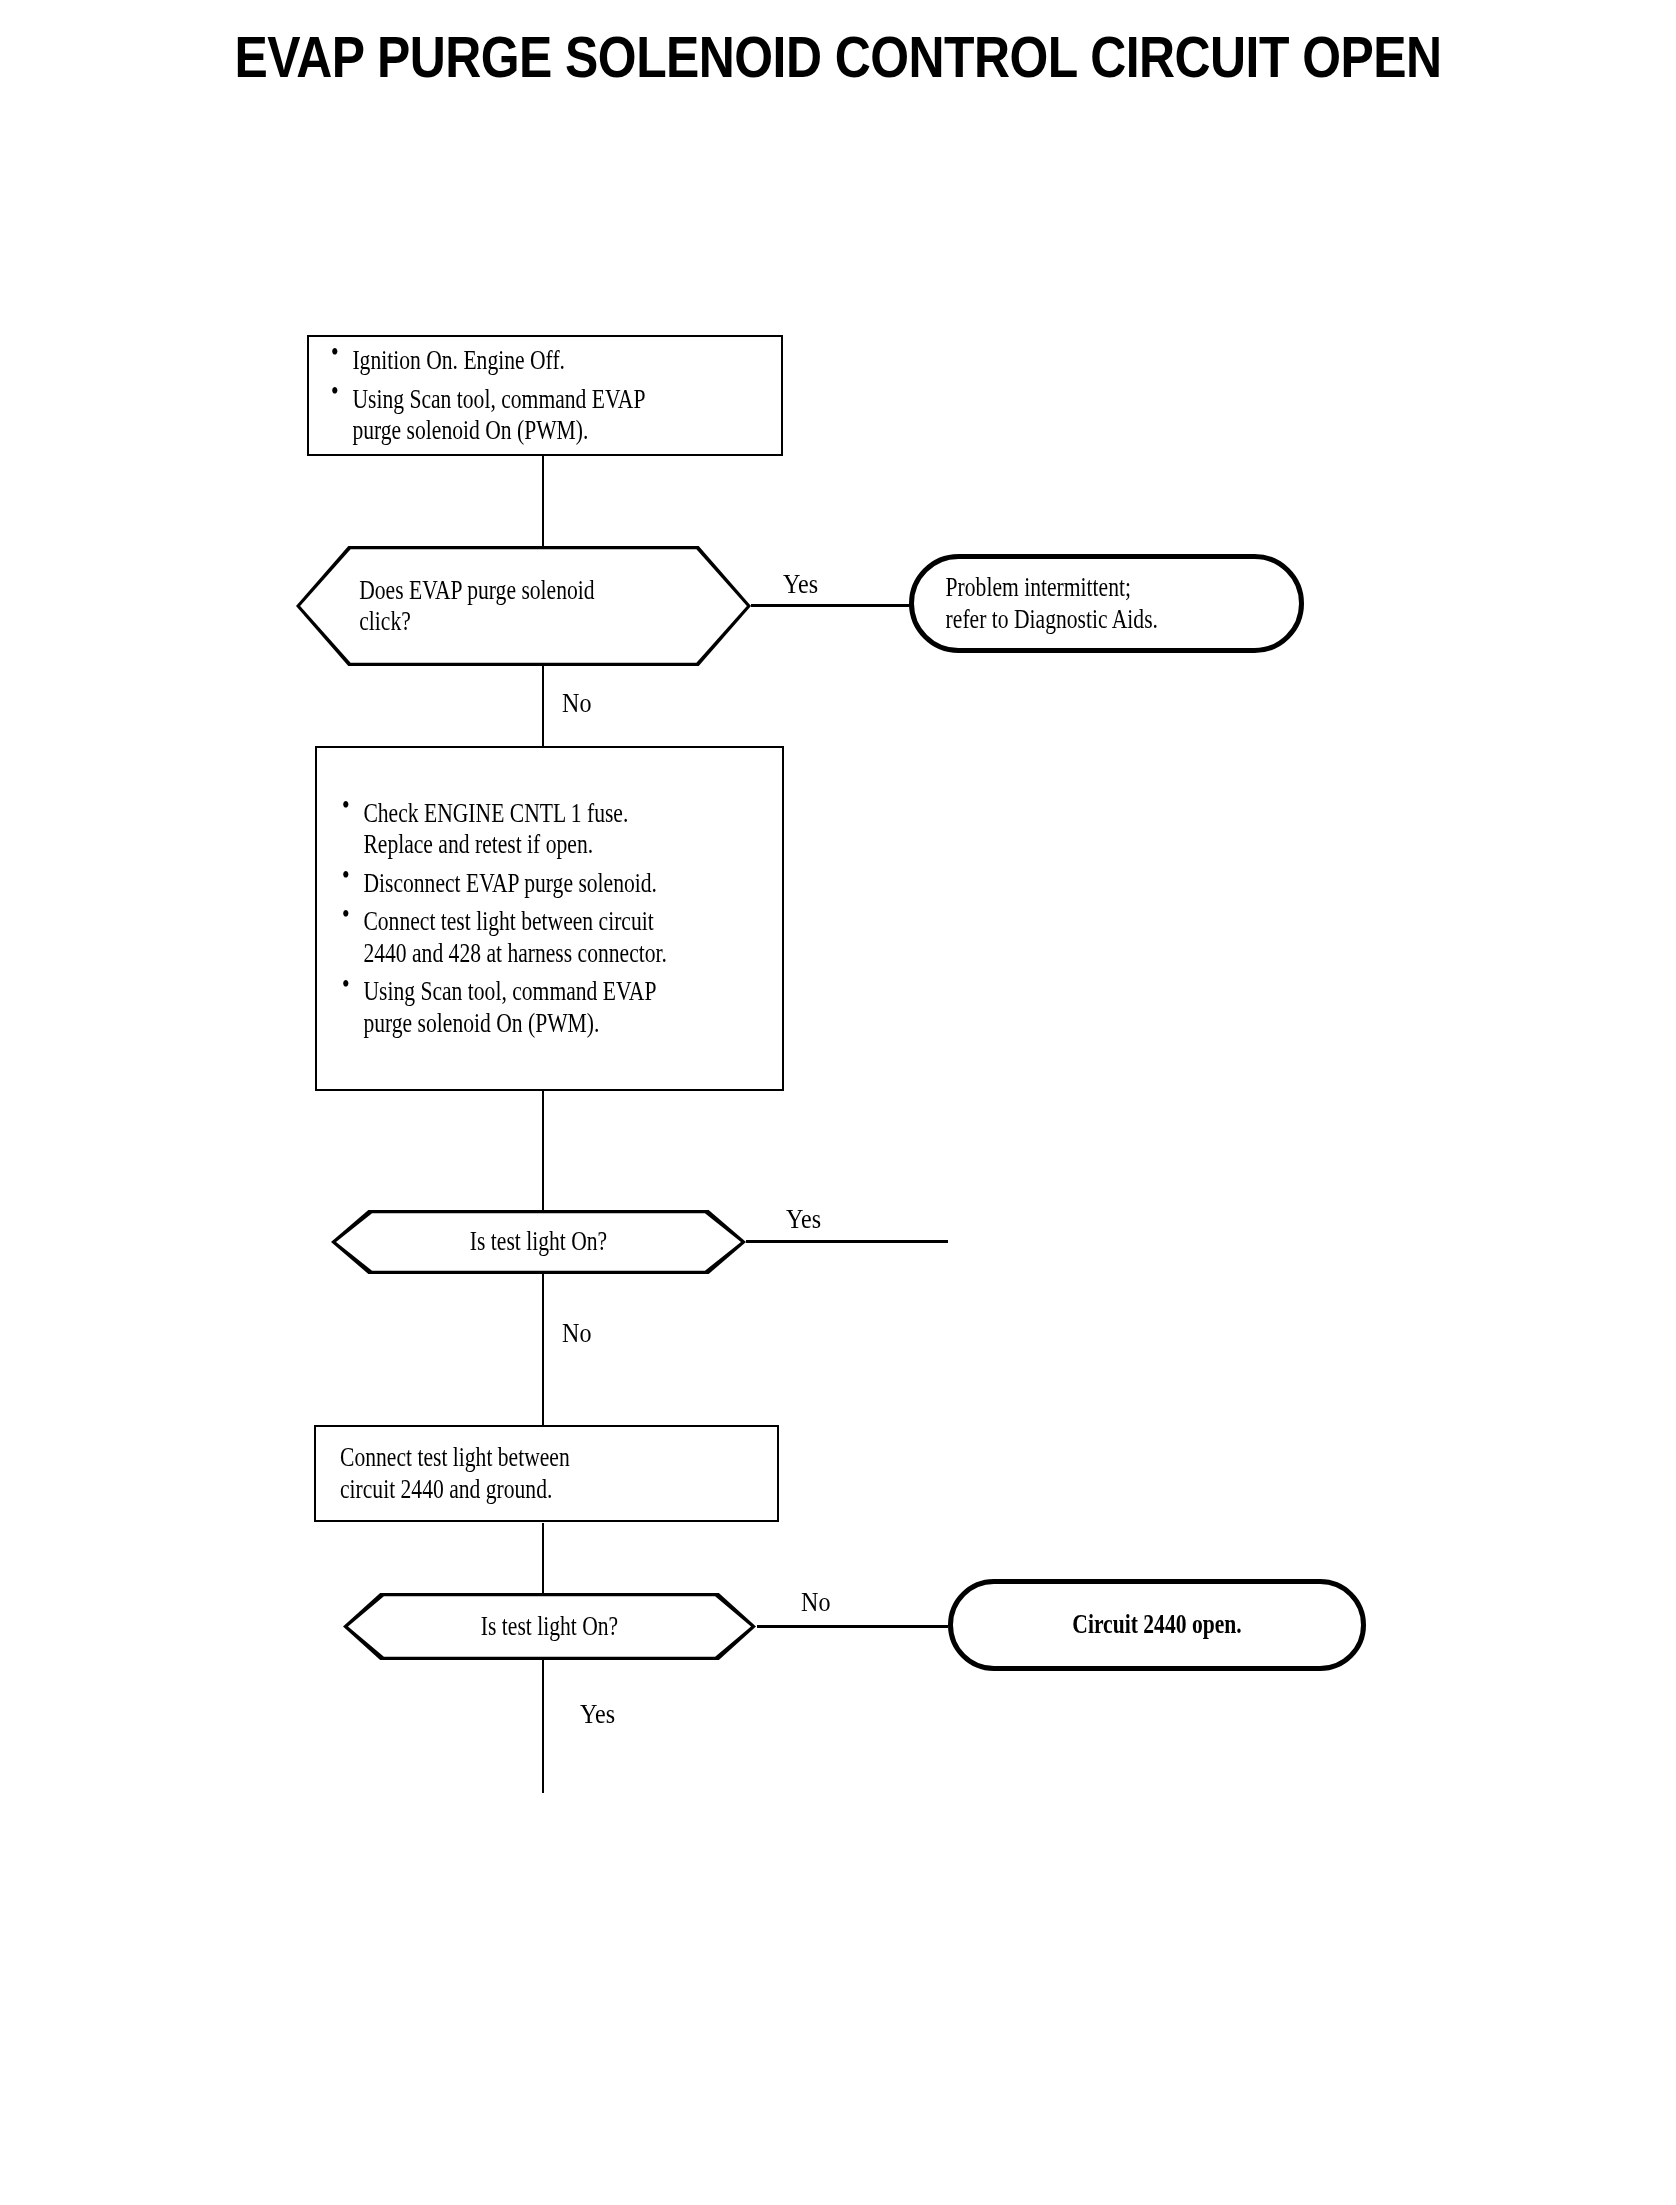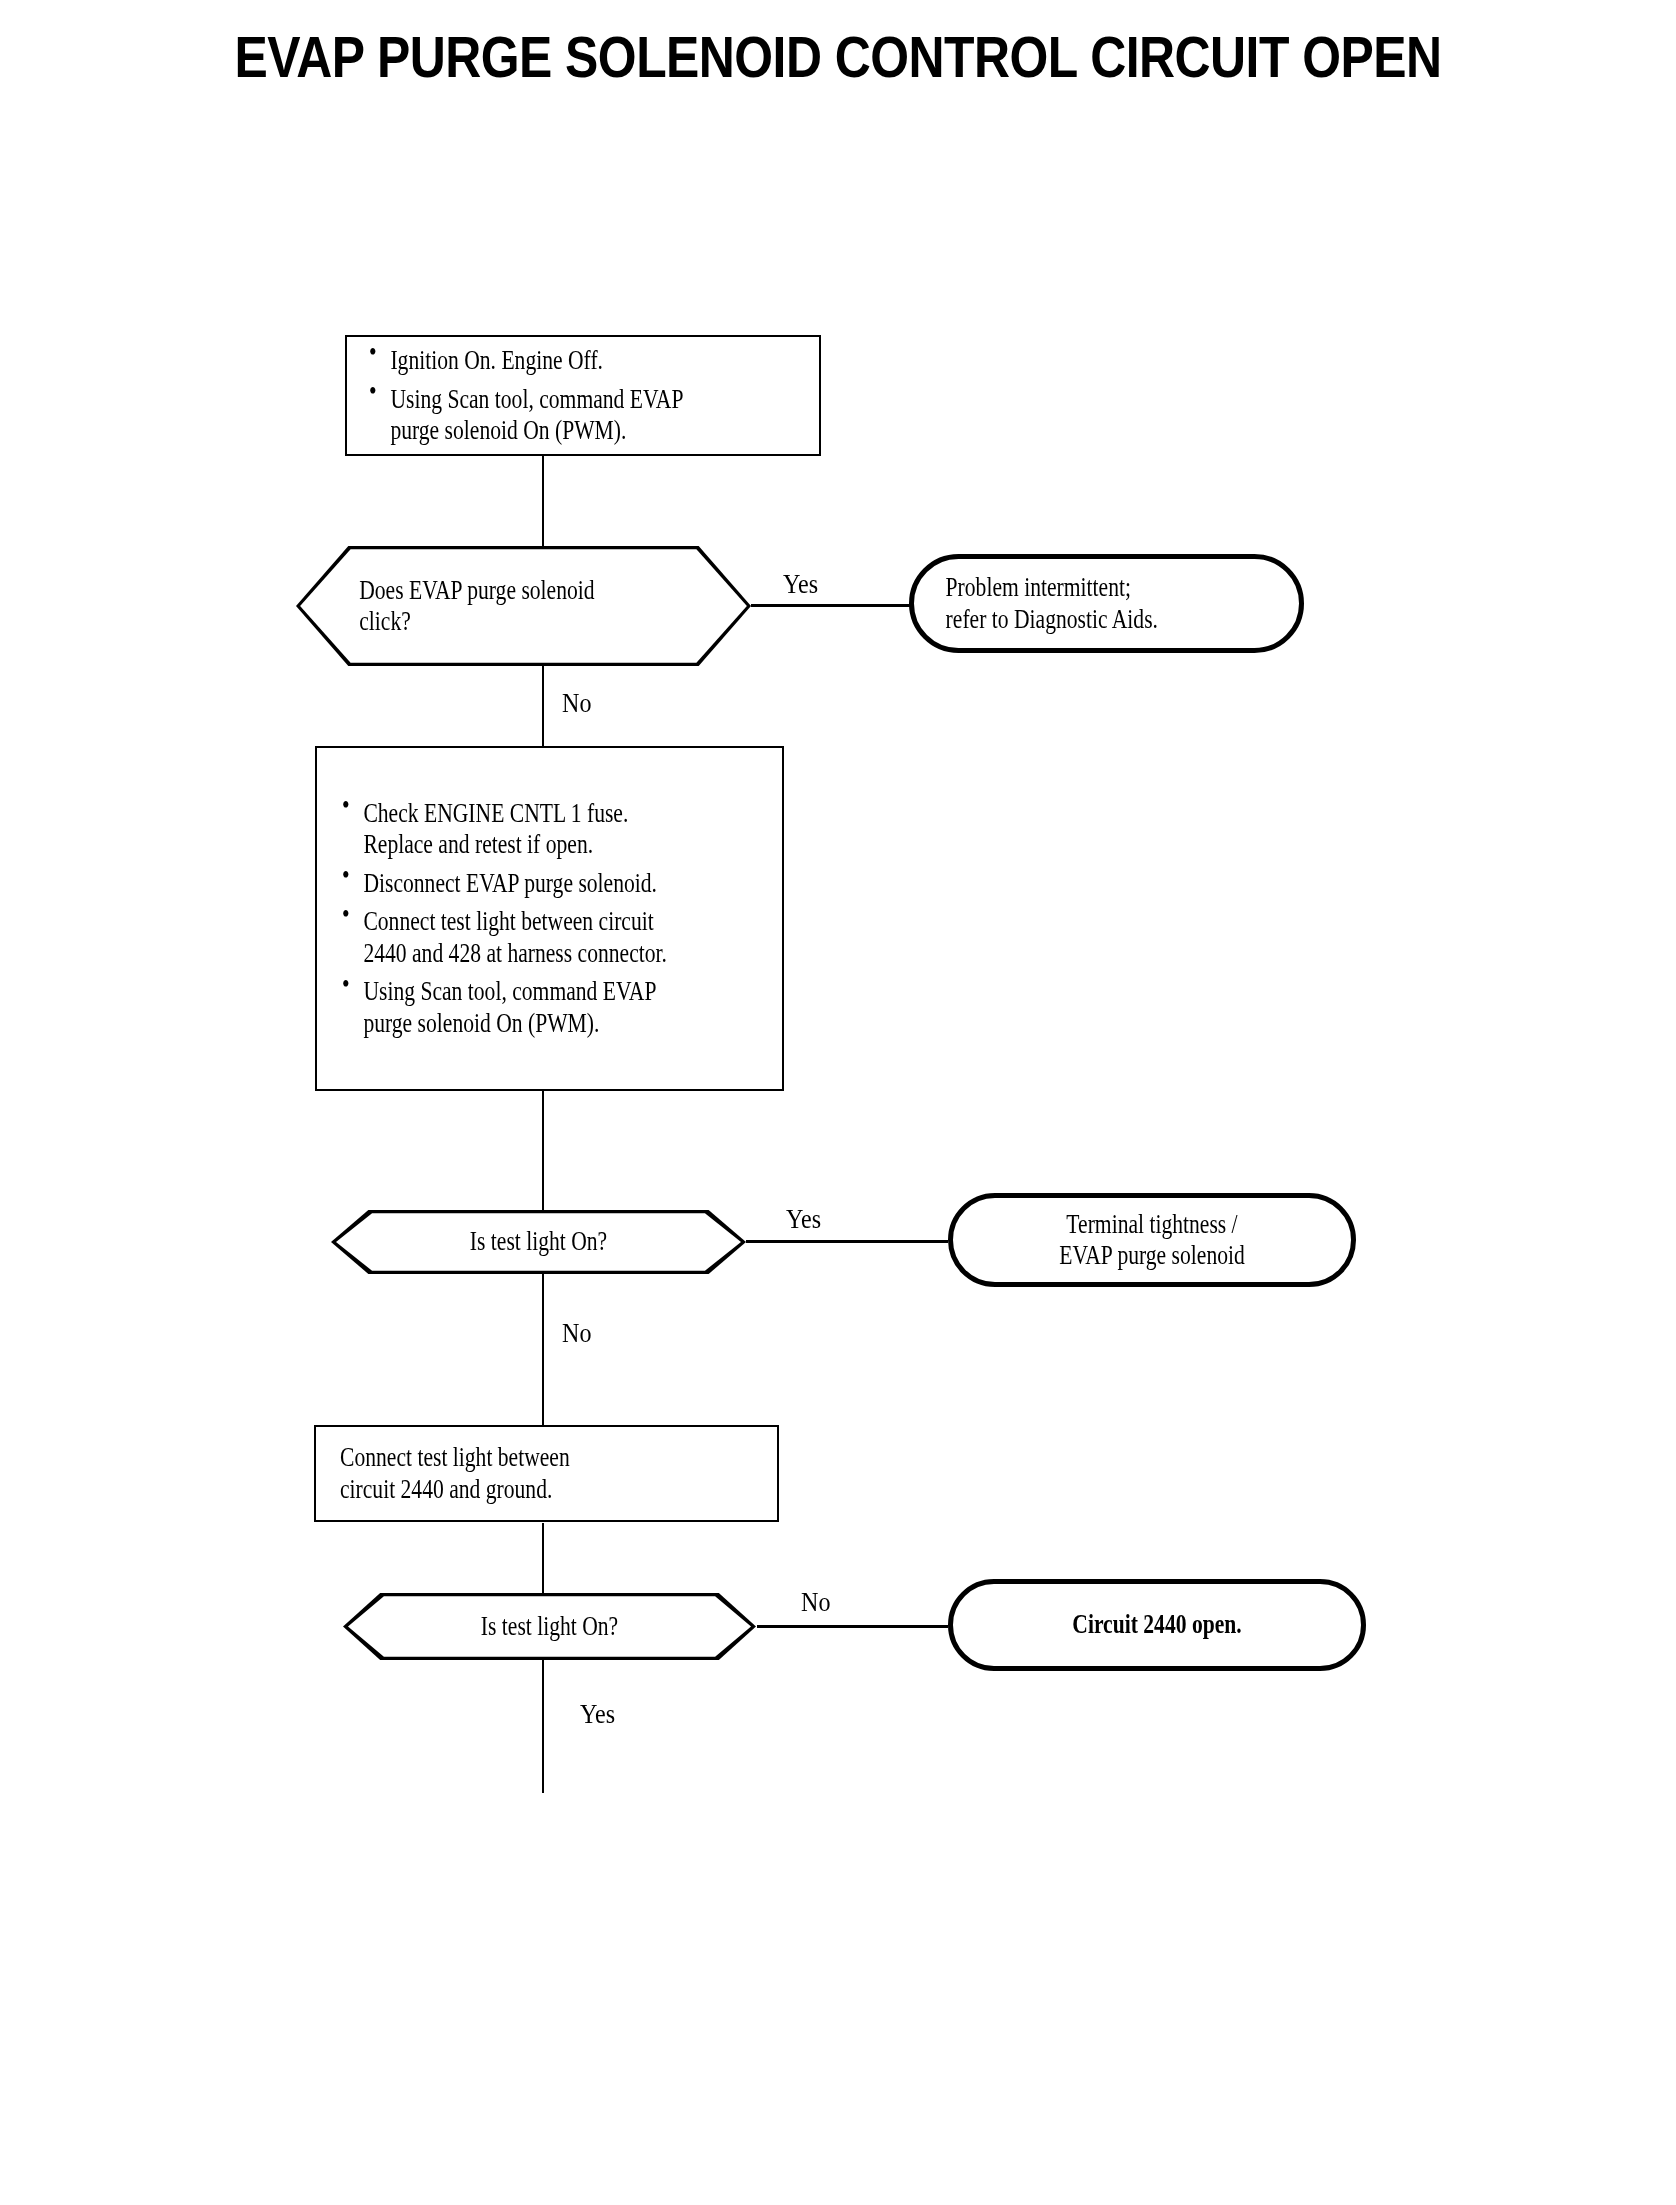--- a/index.html
+++ b/index.html
@@ -134,21 +134,21 @@
     transform-origin: left top;
   }
 </style>
 </head>
 <body>
 
 <div id="page">
 
   <div id="chart-title">EVAP PURGE SOLENOID CONTROL CIRCUIT OPEN</div>
 
-  <div class="node process" style="left:307px; top:335px; width:476px; height:121px; padding:11px 14.6px 11px 20.7px;margin-left:38px;">
+  <div class="node process" style="left:307px; top:335px; width:476px; height:121px; padding:11px 14.6px 11px 20.7px;">
     <ul class="bullets node-text">
       <li>Ignition On. Engine Off.</li>
       <li>Using Scan tool, command EVAP purge solenoid On (PWM).</li>
     </ul>
   </div>
 
   <div class="vline" style="left:542px; top:456px; height:90px;"></div>
 
   <div class="node decision" style="left:296px; top:546px; width:455px; height:120px;
               clip-path: polygon(0% 50%, 11.5% 0%, 88.5% 0%, 100% 50%, 88.5% 100%, 11.5% 100%); justify-content: flex-end;">
@@ -186,26 +186,20 @@
               clip-path: polygon(0% 50%, 9.0% 0%, 91.0% 0%, 100% 50%, 91.0% 100%, 9.0% 100%);">
     <div class="hexfill" style="clip-path: polygon(1.2% 50%, 9.9% 5.2%, 90.1% 5.2%, 98.8% 50%, 90.1% 94.8%, 9.9% 94.8%);"></div>
     <div class="hexlabel">
       <div class="node-text" style="width:100%; text-align:center;">Is test light On?</div>
     </div>
   </div>
 
   <div class="hline" style="left:746px; top:1240px; width:202px;"></div>
   <div class="edge-label" style="left:786px; top:1205px;">Yes</div>
 
-  <div class="node terminator" style="left:948px; top:1193px; width:408px; height:94px; border-radius:47px; padding:0 18px;">
-    <div class="node-text" style="width:100%; text-align:center; transform:scaleX(0.80); transform-origin:center center;">
-      <div>Terminal tightness /</div>
-      <div>EVAP purge solenoid</div>
-    </div>
-  </div>
 
   <div class="vline" style="left:542px; top:1273px; height:152px;"></div>
   <div class="edge-label" style="left:562px; top:1319px;">No</div>
 
   <div class="node process" style="left:314px; top:1425px; width:465px; height:97px; padding:0 14.6px 0 24px;">
     <div class="node-text" style="width:125%;">
       <div>Connect test light between</div>
       <div>circuit 2440 and ground.</div>
     </div>
   </div>

